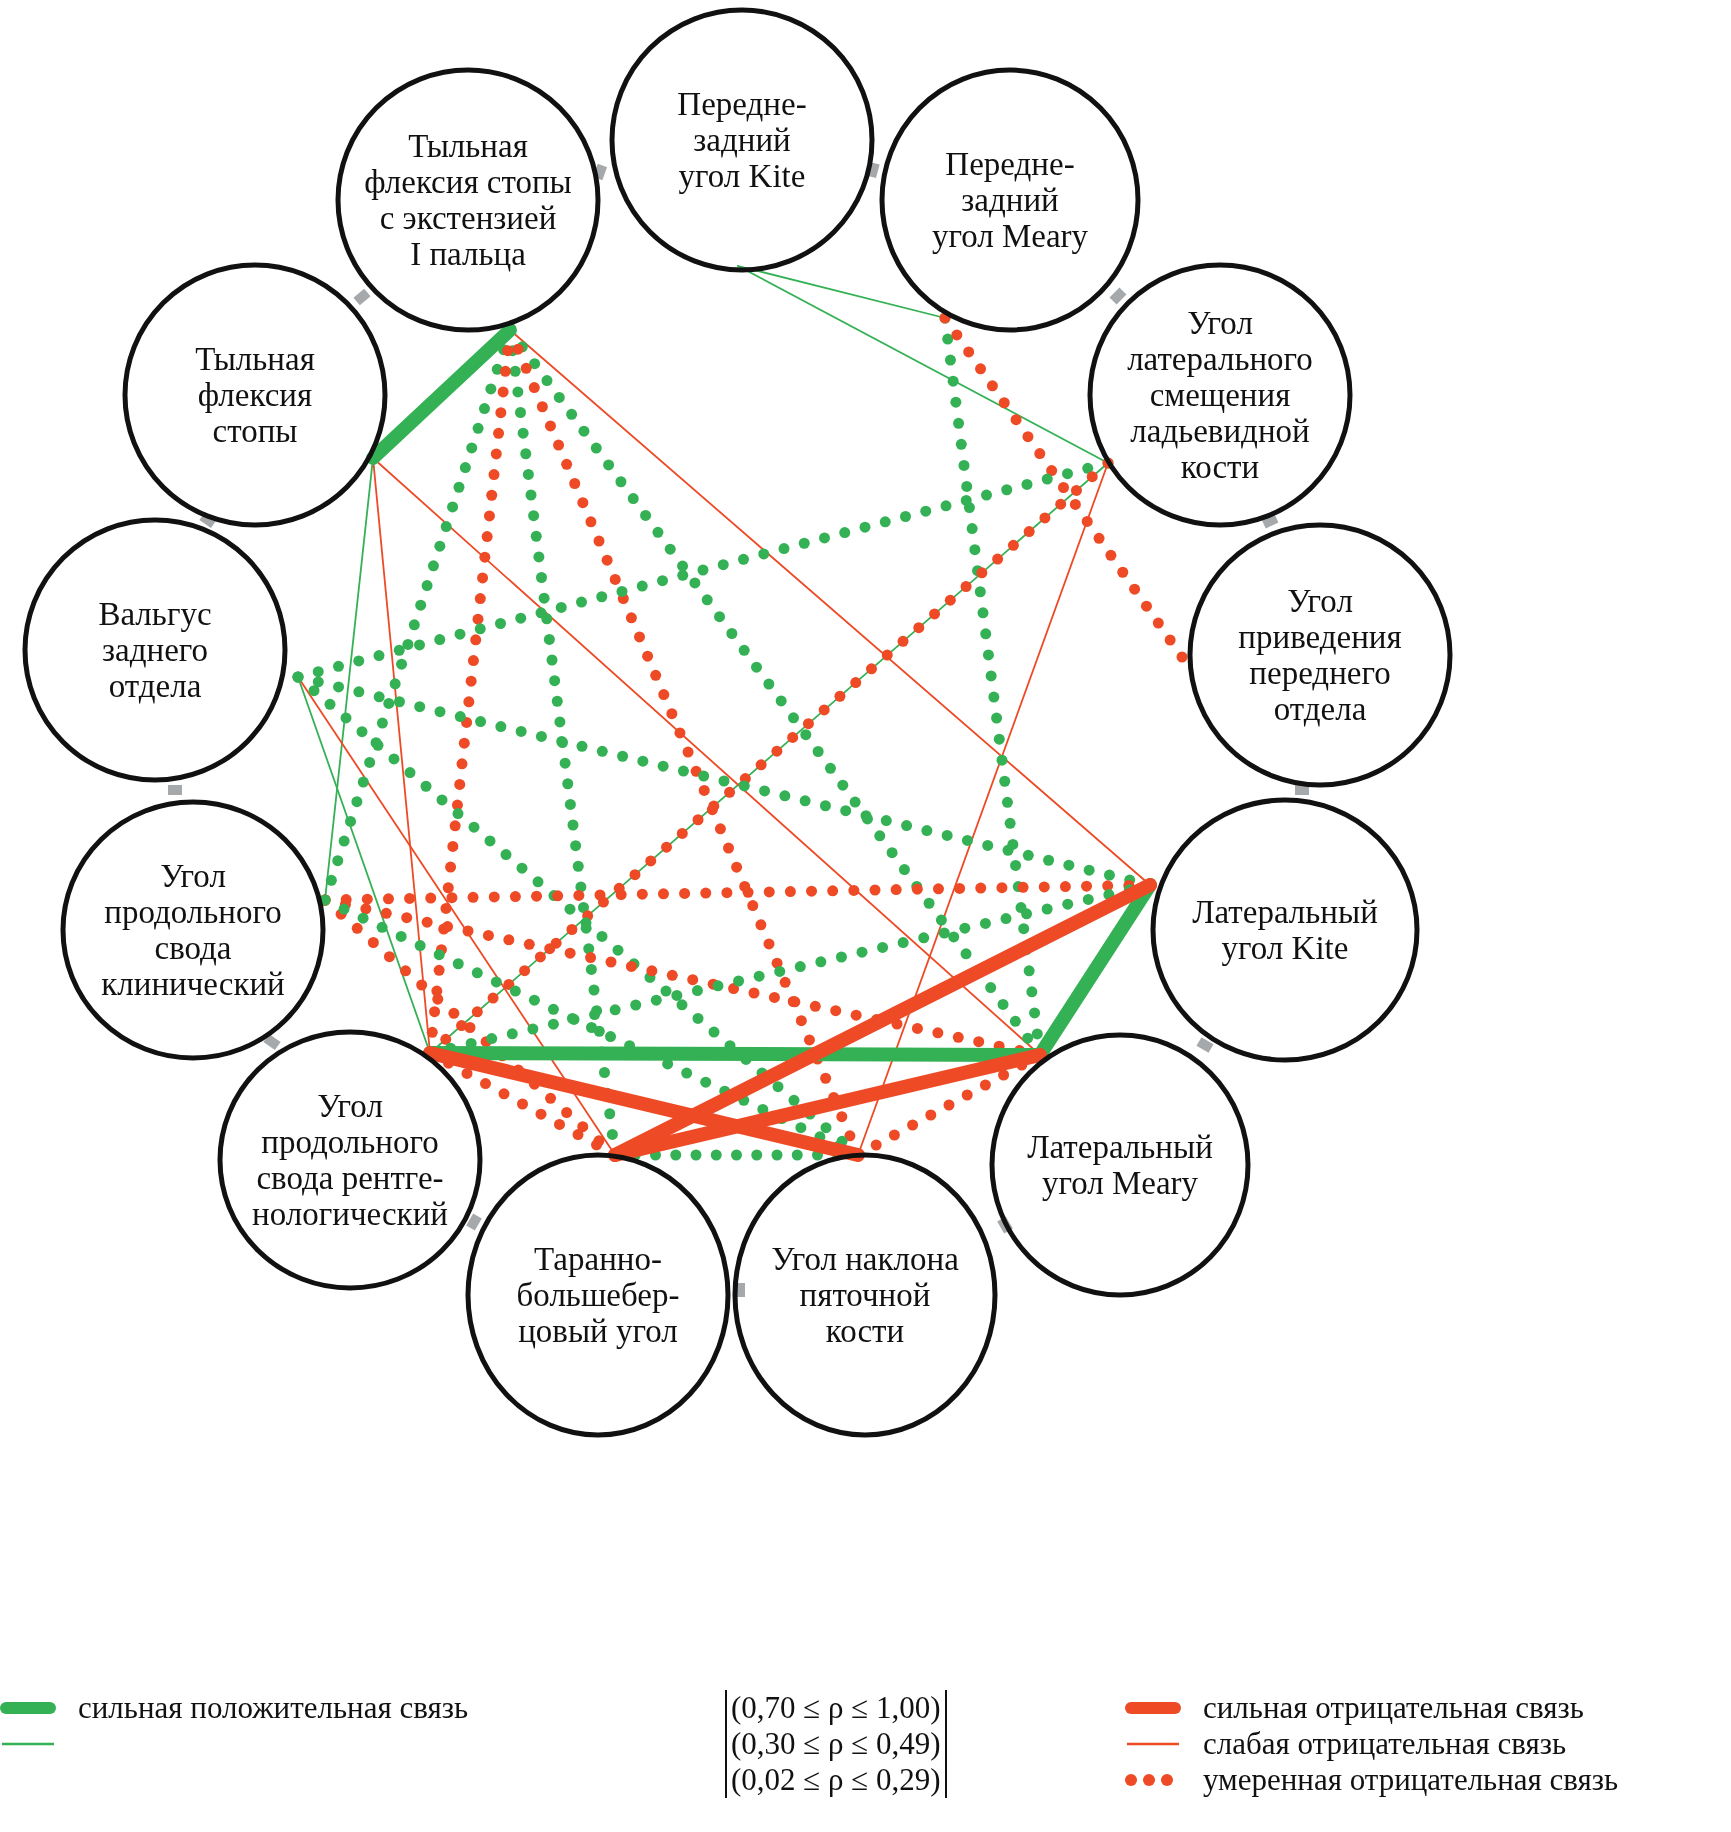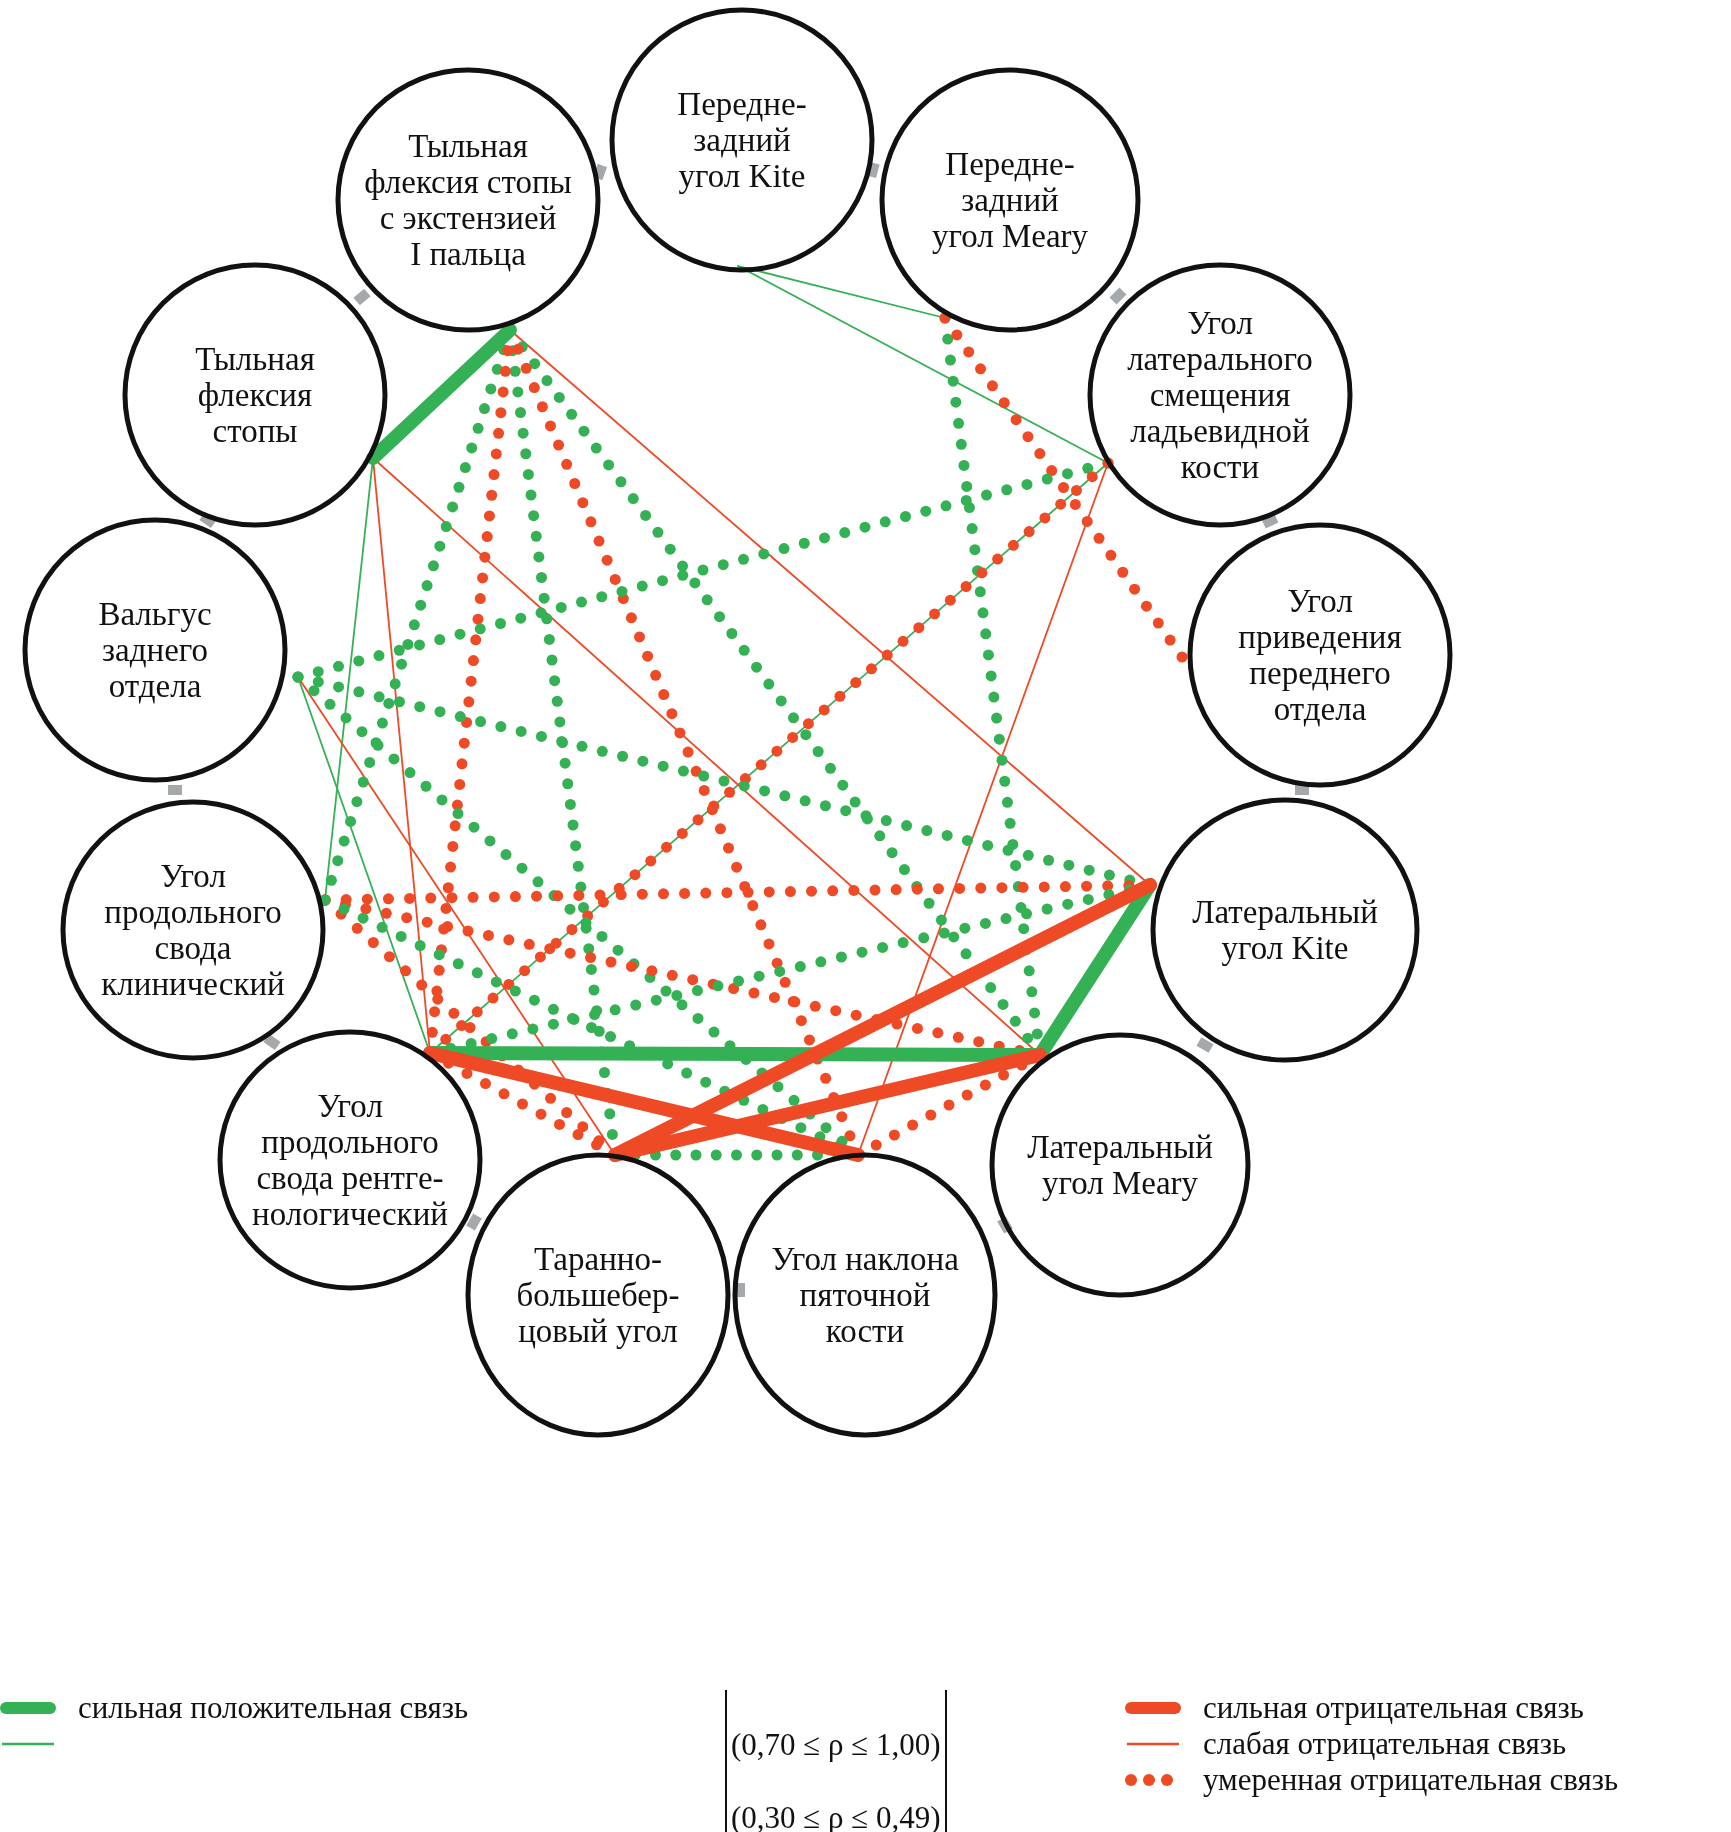--- a/index.html
+++ b/index.html
@@ -5,21 +5,21 @@
   html, body { margin: 0; padding: 0; background: #ffffff; }
   body { width: 1731px; height: 1832px; position: relative; overflow: hidden;
          font-family: "Liberation Serif", "DejaVu Serif", serif; color: #111; }
   #diagram { position: absolute; left: 0; top: 0; width: 1731px; height: 1680px; }
   .node-label { font-family: "Liberation Serif", "DejaVu Serif", serif; font-size: 33px; fill: #111; }
   .legend { position: absolute; top: 1690px; left: 0; width: 1731px; height: 142px; }
   .legend-col { position: absolute; top: 0; }
   .legend-row { height: 36px; display: flex; align-items: center; font-size: 31px; white-space: nowrap; }
   .legend-swatch { width: 56px; height: 36px; margin-right: 22px; display: inline-block; }
   .range-col { position: absolute; left: 725px; top: 0; border-left: 2px solid #111; border-right: 2px solid #111; padding: 0 4px; }
-  .range-col .legend-row { font-size: 31px; margin-top: 37px; }
+  .range-col .legend-row { font-size: 31px; }
 </style>
 </head>
 <body>
 
 <svg id="diagram" viewBox="0 0 1731 1680" xmlns="http://www.w3.org/2000/svg">
   <g id="separators">
       <rect x="593" y="167" width="14" height="10" fill="#a6a9ac" transform="rotate(-70 600 172)"></rect>
       <rect x="866" y="165" width="14" height="10" fill="#a6a9ac" transform="rotate(-75 873 170)"></rect>
       <rect x="1111" y="291" width="14" height="10" fill="#a6a9ac" transform="rotate(-45 1118 296)"></rect>
       <rect x="1263" y="516" width="14" height="10" fill="#a6a9ac" transform="rotate(-25 1270 521)"></rect>

